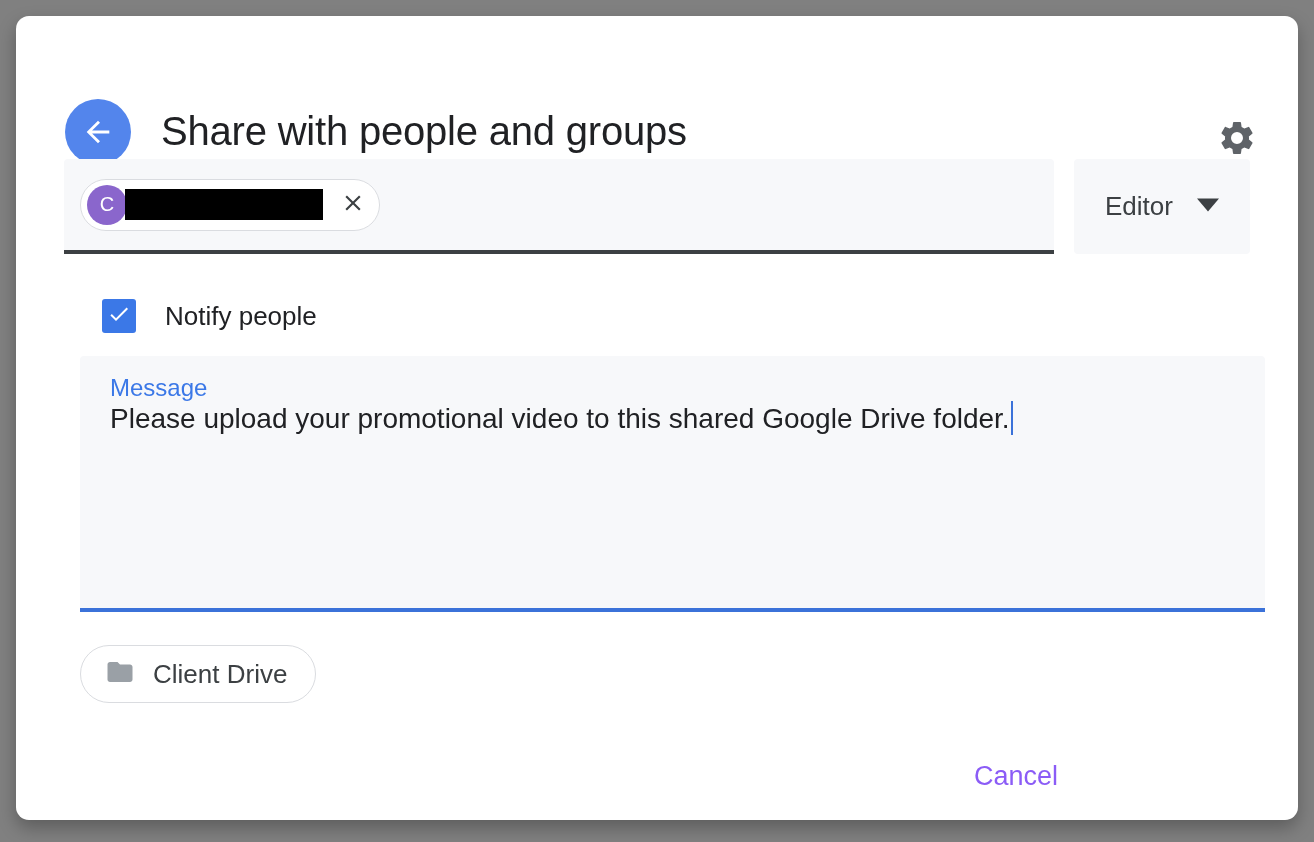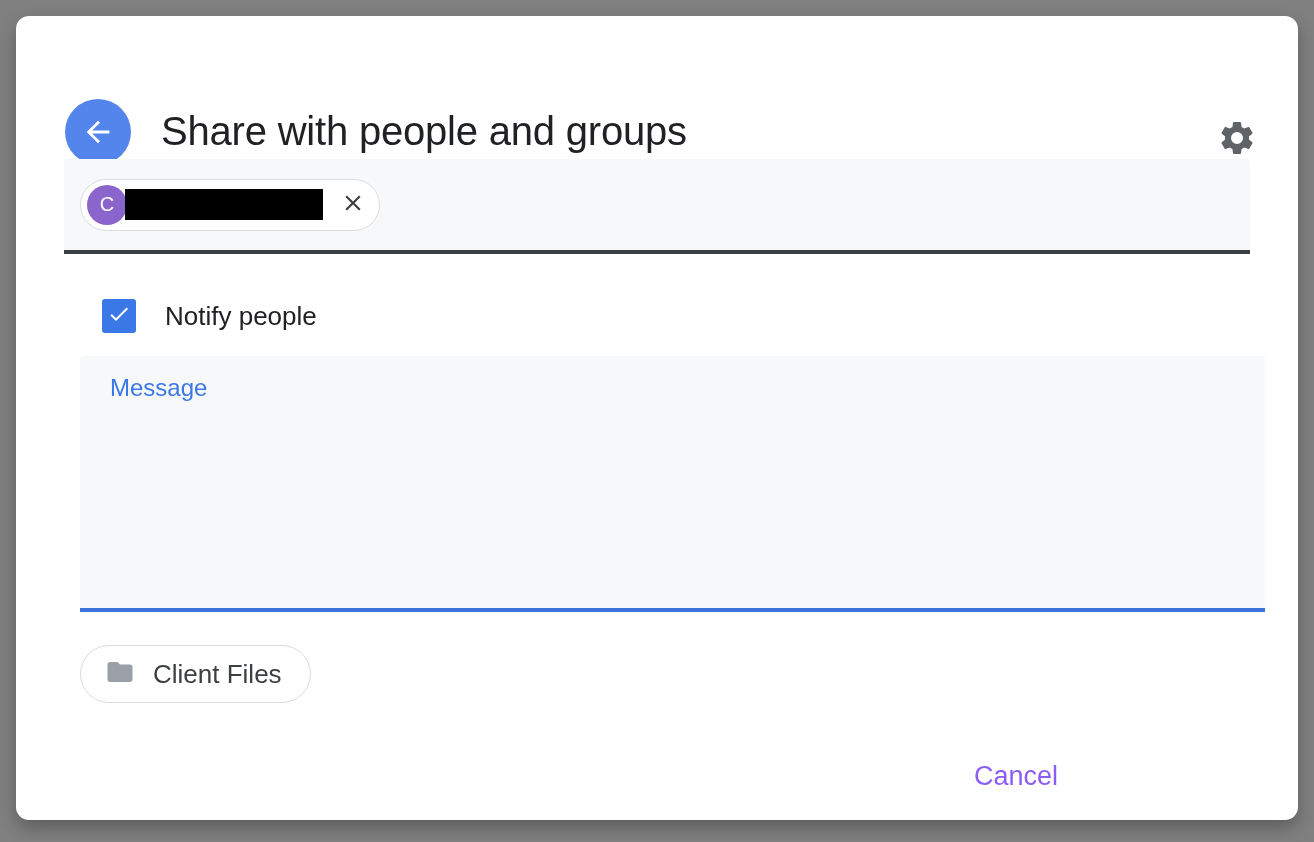--- a/index.html
+++ b/index.html
@@ -331,41 +331,52 @@
         <button class="chip-remove">
           <span>
             <svg width="26" height="26" viewBox="0 0 24 24" aria-hidden="true">
               <path fill="#3c4043" d="M19 6.41L17.59 5 12 10.59 6.41 5 5 6.41 10.59 12 5 17.59 6.41 19 12 13.41 17.59 19 19 17.59 13.41 12z"></path>
             </svg>
           </span>
         </button>
       </div>
     </div>
 
+    <div class="role-select">
+      <span class="role-label">Editor</span>
+      <span>
+        <svg width="22" height="22" viewBox="0 0 10 6" aria-hidden="true">
+          <path fill="#3c4043" d="M0 0l5 6 5-6z"></path>
+        </svg>
+      </span>
+    </div>
   </div>
 
   <div class="notify-row">
     <span class="checkbox">
       <span>
         <svg width="24" height="24" viewBox="0 0 24 24" aria-hidden="true">
           <path fill="#ffffff" d="M9 16.17L4.83 12l-1.42 1.41L9 19 21 7l-1.41-1.41z"></path>
         </svg>
       </span>
     </span>
     <span class="notify-label">Notify people</span>
   </div>
 
   <div class="message-field">
     <div class="message-legend">Message</div>
+    <div>
+      <span class="message-text">Please upload your promotional video to this shared Google Drive folder.</span><span class="caret"></span>
+    </div>
   </div>
 
   <div class="file-chip">
     <span>
       <svg width="30" height="30" viewBox="0 0 24 24" aria-hidden="true">
         <path fill="#9aa0a6" d="M10 4H4c-1.1 0-1.99.9-1.99 2L2 18c0 1.1.9 2 2 2h16c1.1 0 2-.9 2-2V8c0-1.1-.9-2-2-2h-8l-2-2z"></path>
       </svg>
     </span>
-    <span class="file-chip-label">Client Files</span>
+    <span class="file-chip-label">Client Drive</span>
   </div>
 
   <button class="cancel-button">Cancel</button>
 
 </div>
 
 </body></html>

